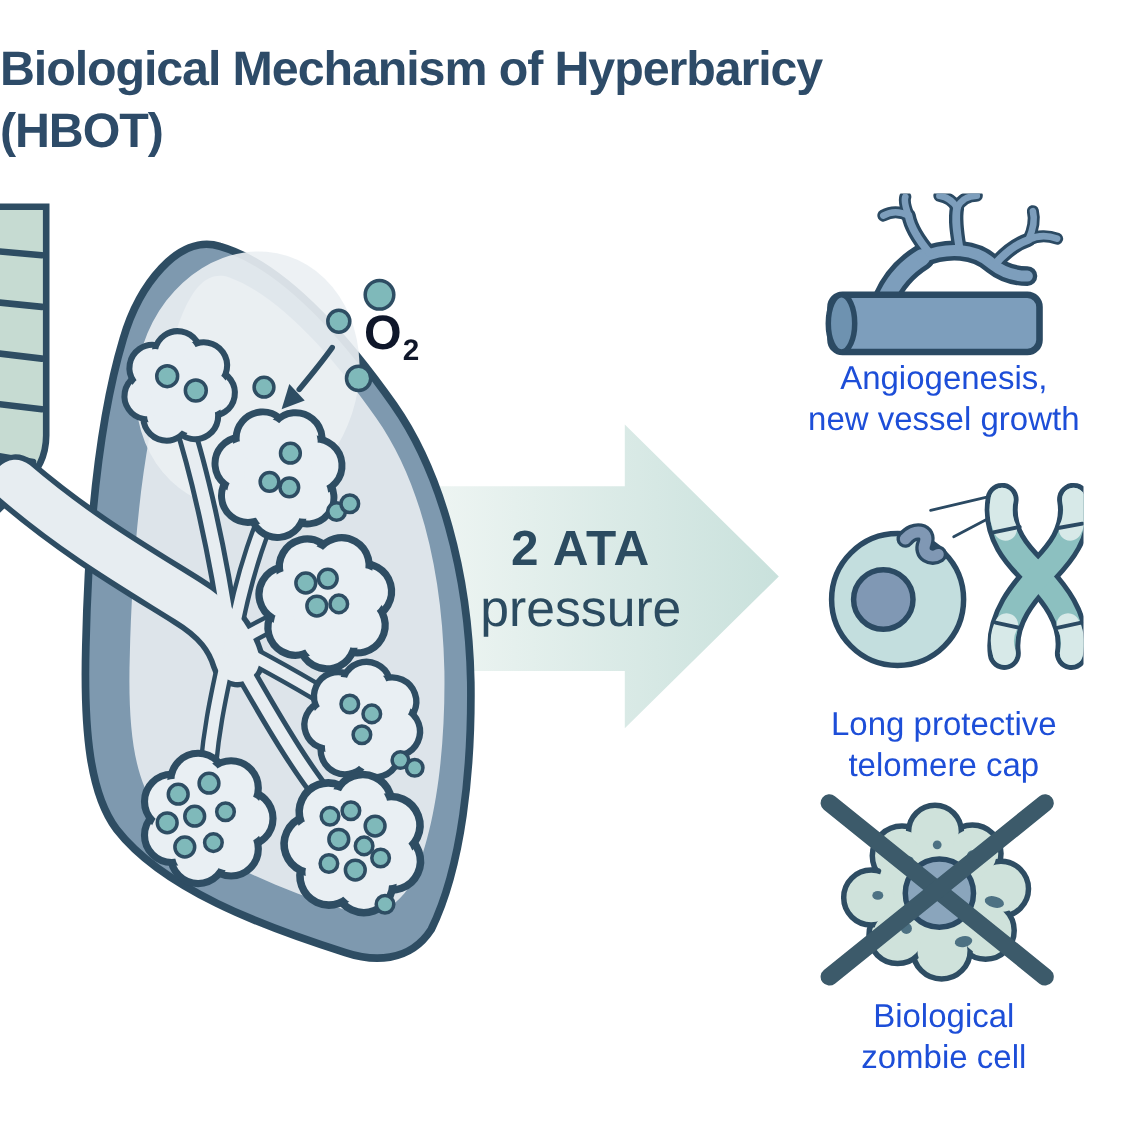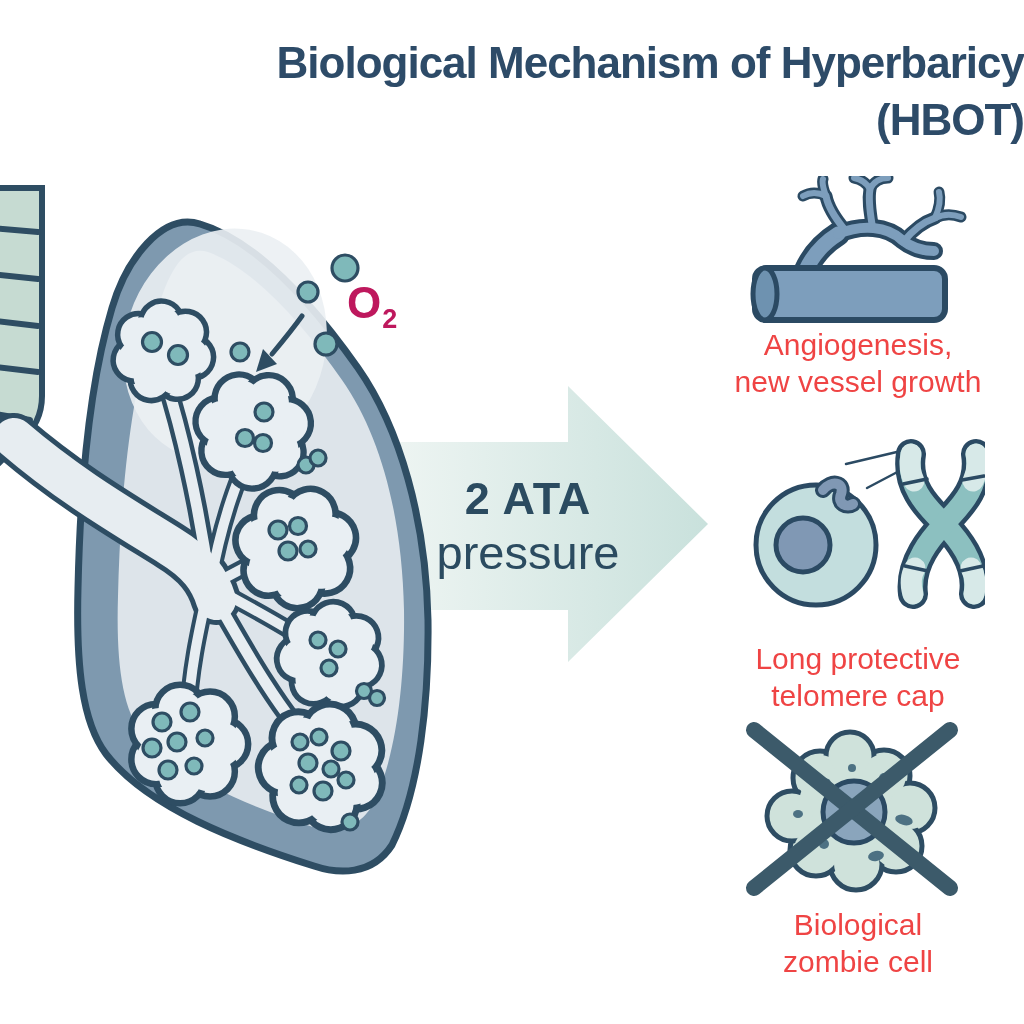--- a/index.html
+++ b/index.html
@@ -4,38 +4,38 @@
 <style>
   html,body{margin:0;padding:0;background:#fff;}
   .stage{
     position:relative;width:1024px;height:1024px;overflow:hidden;
     background:#ffffff;font-family:"Liberation Sans",sans-serif;
   }
   .illustration{position:absolute;left:0;top:0;width:1024px;height:1024px;}
 
   
   .title{
-    position:absolute;top:34px;left:0;width:100%;text-align:right;
+    position:absolute;top:34px;left:0;width:100%;text-align:left;
     color:#2d4b68;font-weight:800;font-size:44px;line-height:57px;letter-spacing:-1px;
   }
   .o2{
-    position:absolute;left:347px;top:281px;color:#be185d;
+    position:absolute;left:331px;top:281px;color:#0f172a;
     font-weight:800;font-size:44px;line-height:44px;
   }
   .o2 .sub{font-size:27px;position:relative;top:10px;left:1px;}
   .ata{
     position:absolute;left:390px;top:468px;width:276px;text-align:center;color:#2b4b60;
   }
   .ata-1{font-size:45px;font-weight:800;line-height:62px;letter-spacing:1px;}
   .ata-2{font-size:47px;font-weight:500;line-height:46px;}
 
   .benefit-icon{position:absolute;}
   .benefit-label{
     position:absolute;width:330px;left:693px;text-align:center;
-    color:#ef4444;font-size:30px;line-height:37px;font-weight:400;
+    color:#1d4ed8;font-size:30px;line-height:37px;font-weight:400;
   }
 
   
   .lung-outer{fill:#7e99af;stroke:#2e4d63;stroke-width:7;}
   .lung-inner{fill:#dde4ea;stroke:none;}
   .lung-hl{fill:#ebeff3;opacity:.9;}
   .trachea{fill:#c6dbd2;stroke:#2e4d63;stroke-width:6;}
   .ridge{stroke:#2e4d63;stroke-width:6;stroke-linecap:round;fill:none;}
   .br-dark{stroke:#2e4d63;fill:none;stroke-linecap:round;}
   .br-light{stroke:#e7edf1;fill:none;stroke-linecap:round;}

